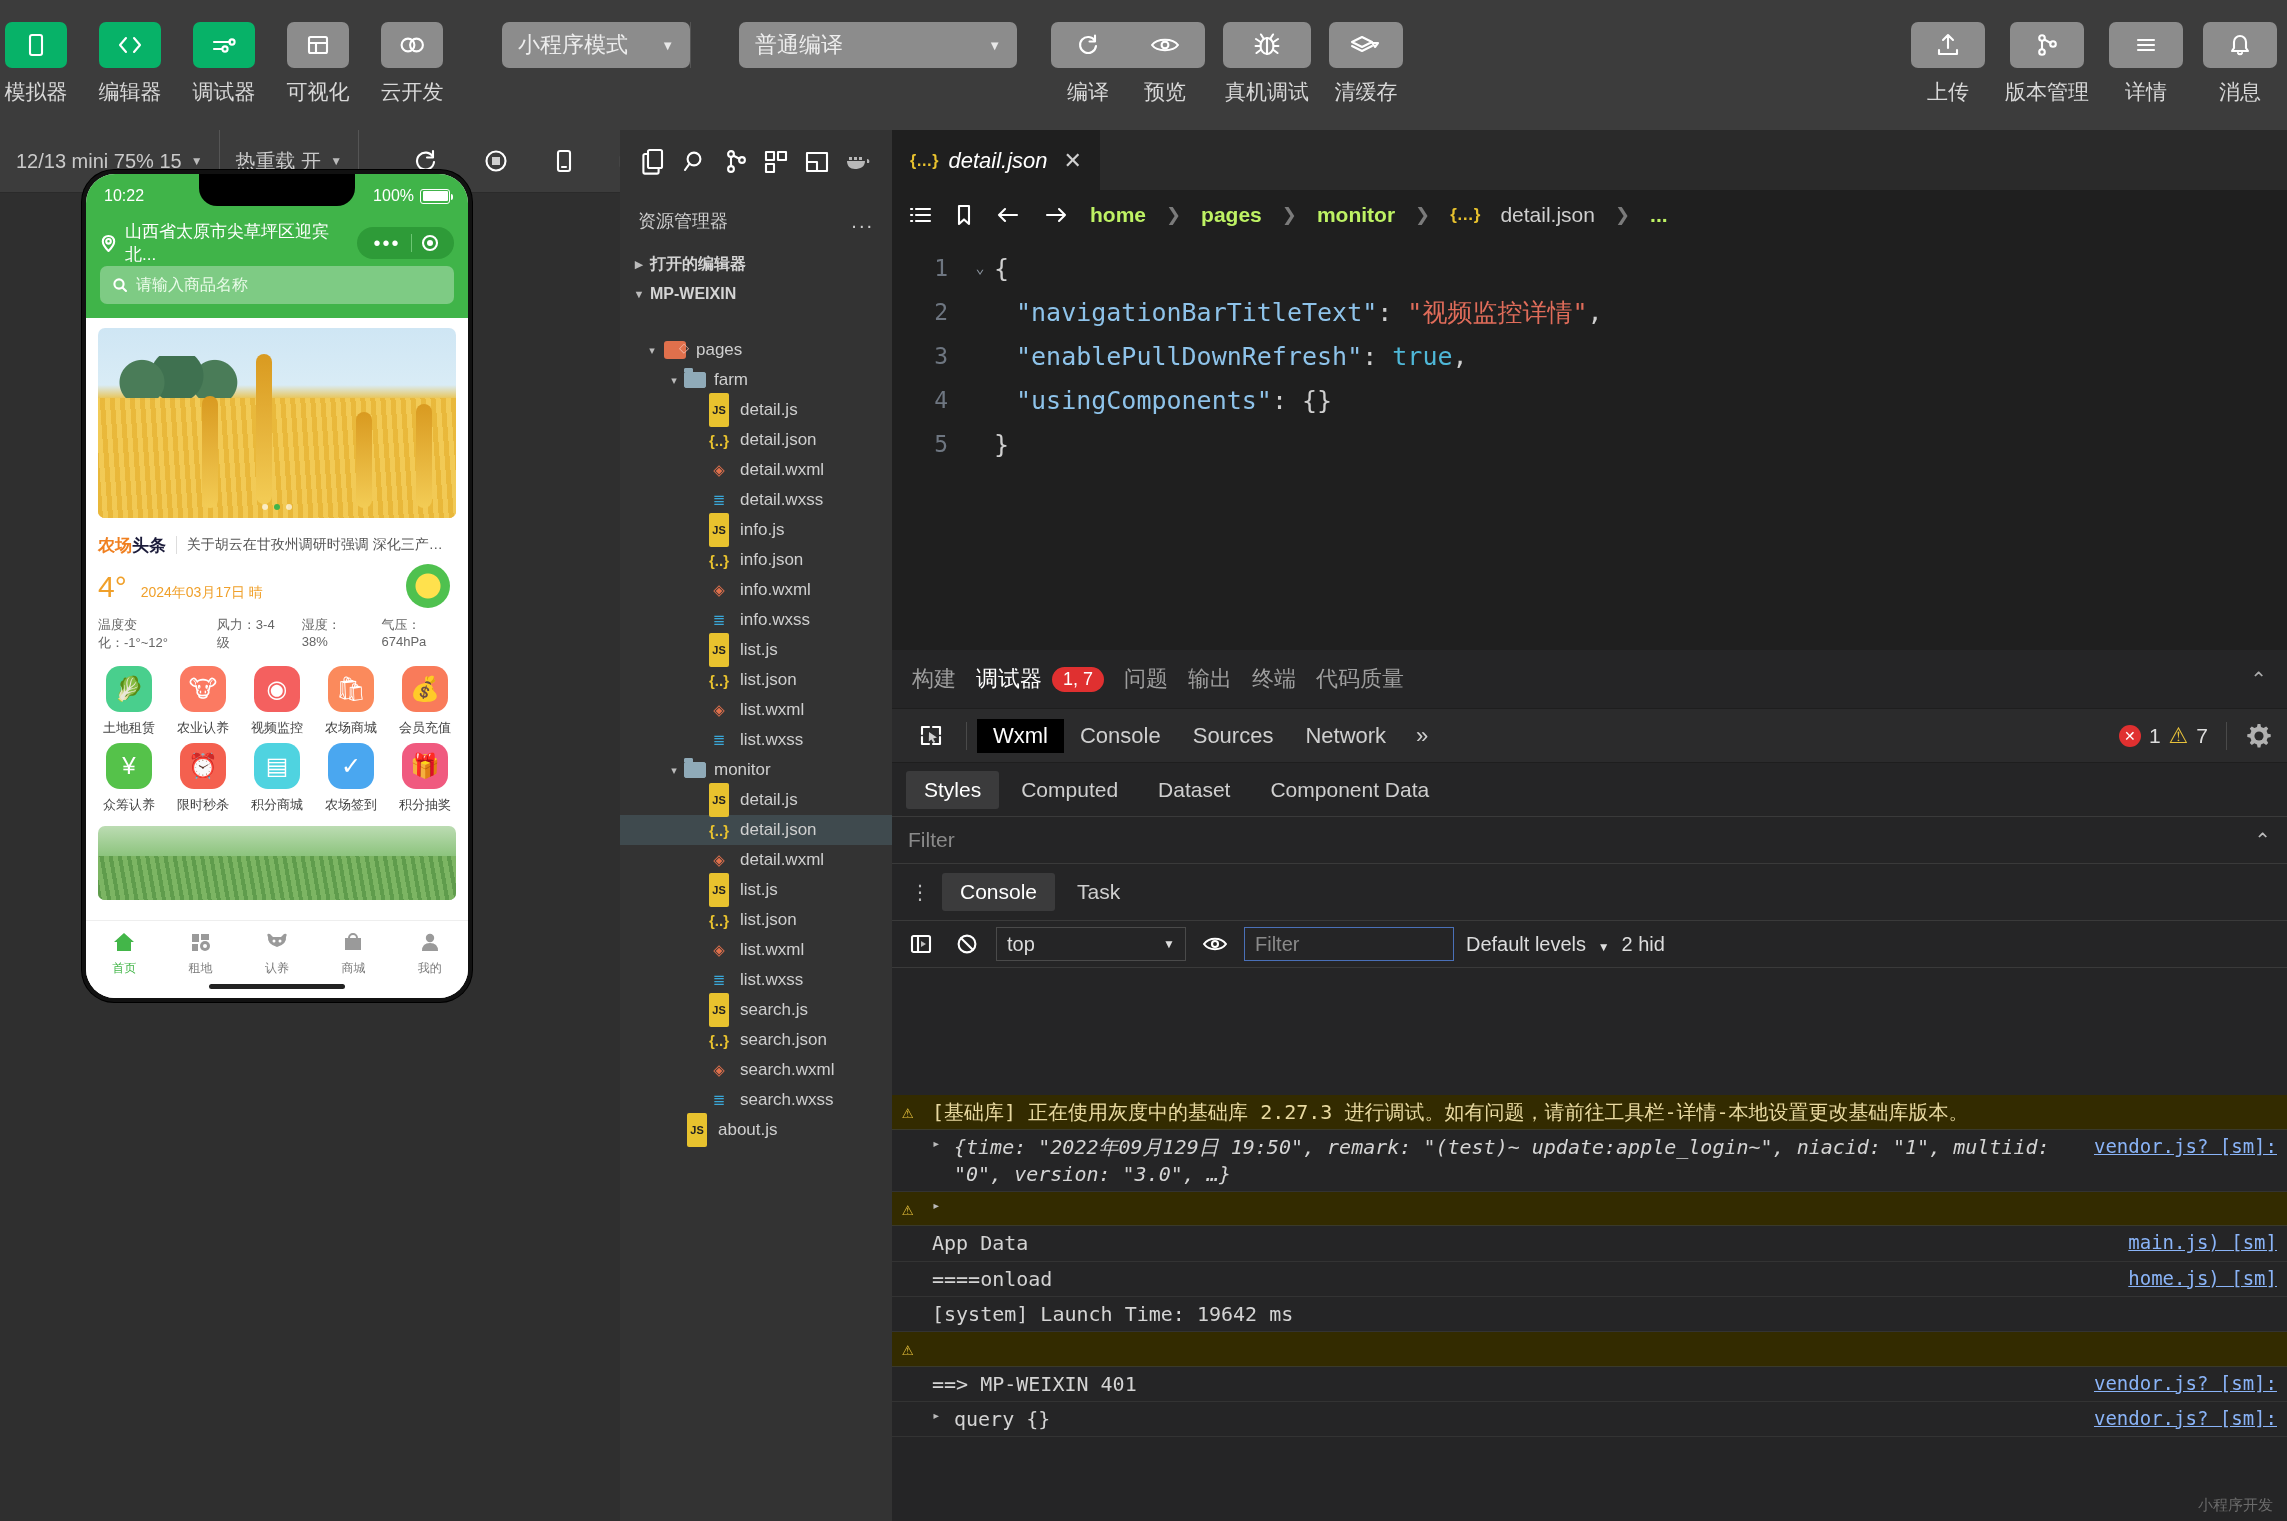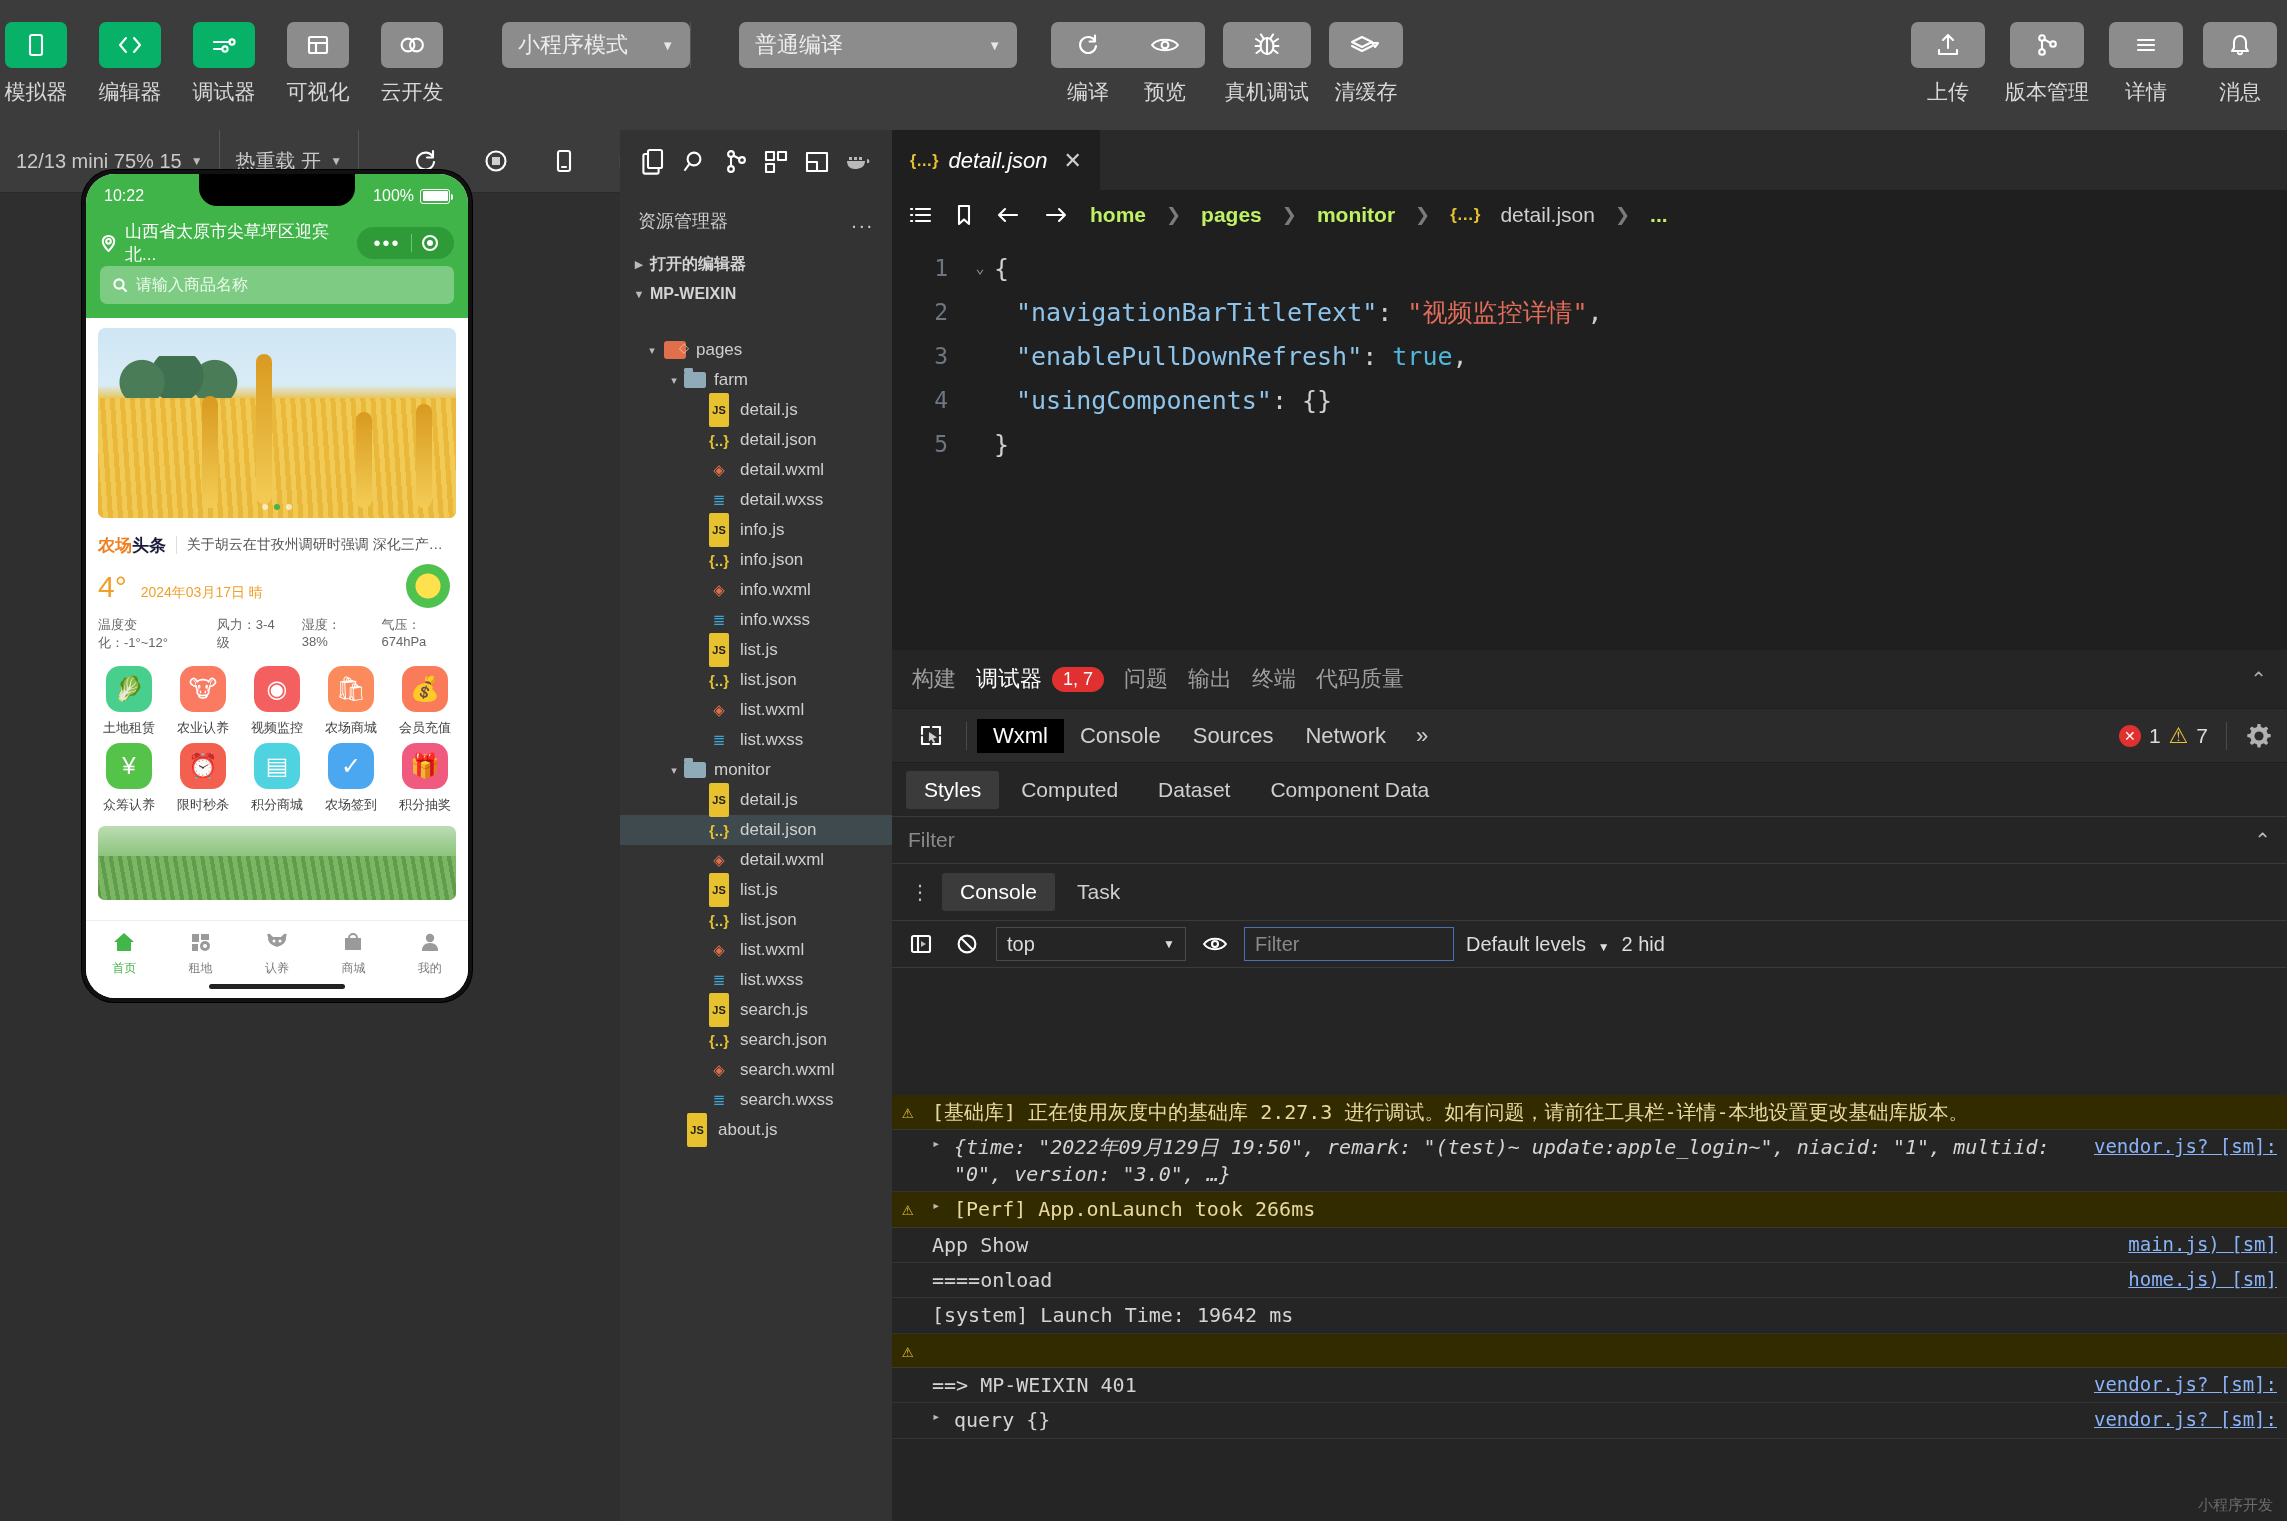--- a/index.html
+++ b/index.html
@@ -1014,25 +1014,24 @@
       </div>
       <div class="log plain">
         <span class="gi2"></span>
         <span class="tri">▸</span>
         <span class="body obj">{time: "2022年09月129日 19:50", remark: "(test)~ update:apple_login~", niacid: "1", multiid: "0", version: "3.0", …}</span>
         <span class="src">vendor.js? [sm]:</span>
       </div>
       <div class="log warn">
         <span class="gi2">⚠</span>
         <span class="tri">▸</span>
-        <span class="body">[Perf] App.onLaunch took 266ms</span>
       </div>
       <div class="log plain">
         <span class="gi2"></span>
-        <span class="body">App Show</span>
+        <span class="body">App Data</span>
         <span class="src">main.js) [sm]</span>
       </div>
       <div class="log plain">
         <span class="gi2"></span>
         <span class="body">====onload</span>
         <span class="src">home.js) [sm]</span>
       </div>
       <div class="log plain">
         <span class="gi2"></span>
         <span class="body">[system] Launch Time: 19642 ms</span>

